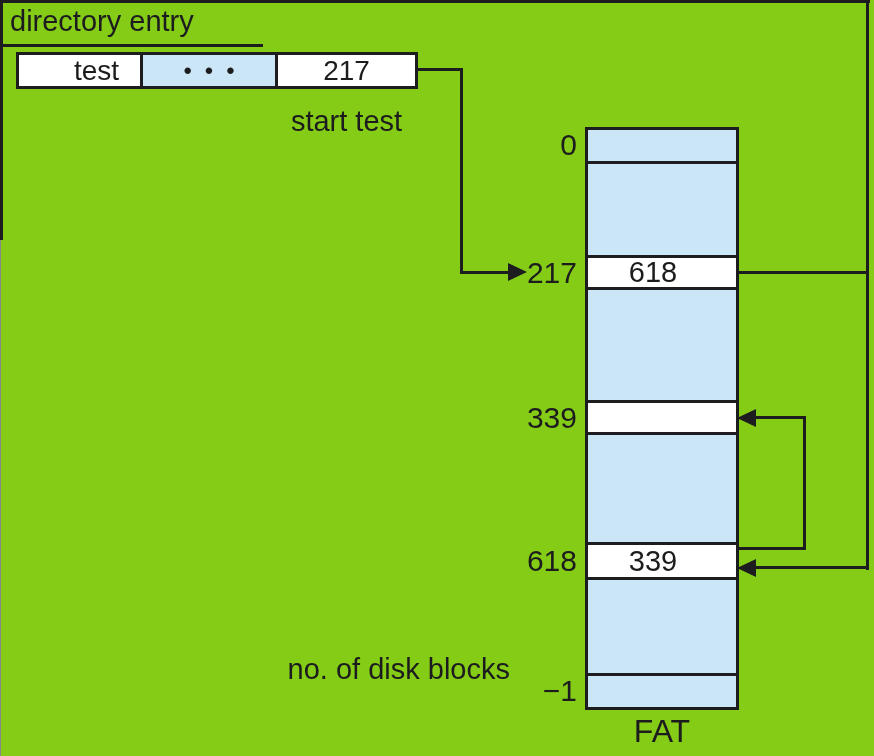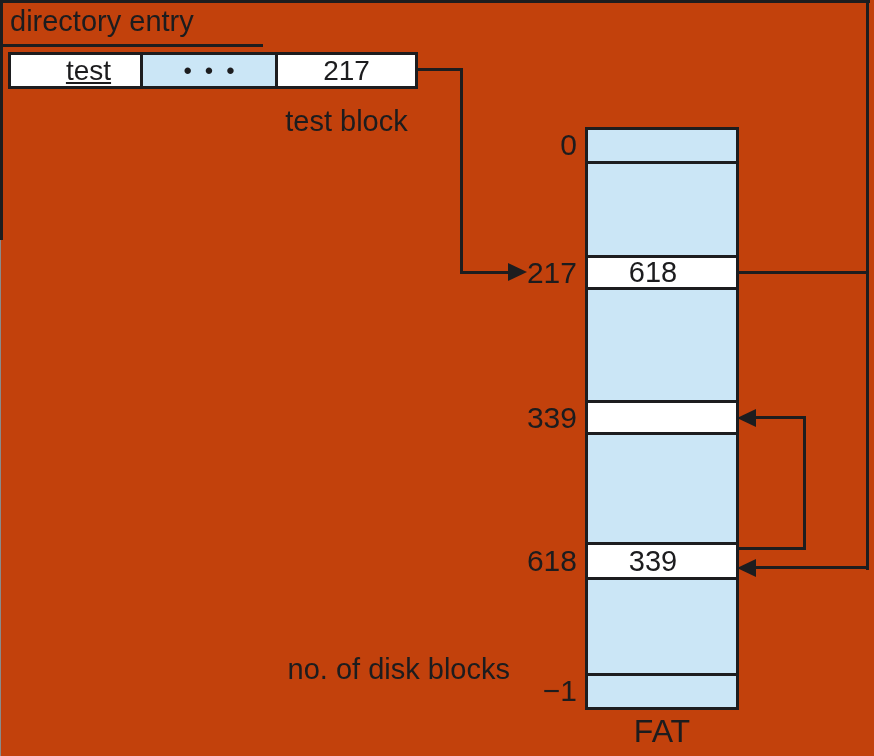--- a/index.html
+++ b/index.html
@@ -1,17 +1,17 @@
 <!DOCTYPE html>
 <html><head>
 <meta charset="utf-8">
 <style>
   html,body{margin:0;padding:0;background:#ffffff;}
   .fig{
-    position:relative;width:874px;height:756px;background:#c2410c;overflow:hidden;
+    position:relative;width:874px;height:756px;background:#84cc16;overflow:hidden;
     font-family:"Liberation Sans","DejaVu Sans",sans-serif;color:#1c1c1e;
   }
   .abs{position:absolute;}
   .ln{position:absolute;background:#1d1d1f;}
   .txt{position:absolute;font-size:29px;line-height:34px;white-space:nowrap;}
   .ctr{text-align:center;}
   .rgt{text-align:right;}
   
   .cell{
     position:absolute;top:52px;height:37px;box-sizing:border-box;
@@ -49,31 +49,31 @@
 
 <div class="fig">
 
   <div class="ln" style="left:0;top:0;width:870px;height:3px;"></div>
   <div class="ln" style="left:0;top:0;width:3px;height:240px;"></div>
   <div class="abs" style="left:0;top:240px;width:1px;height:516px;background:#8a8a8a;"></div>
   <div class="ln" style="left:0;top:44px;width:263px;height:3px;"></div>
 
   <div class="txt" style="left:10px;top:4px;">directory entry</div>
 
-  <div class="cell" style="left:8px;width:161px;text-decoration:underline;">
+  <div class="cell" style="left:16px;width:161px;">
     <span>test</span>
   </div>
   <div class="cell blue" style="left:140px;width:138px;">
     <span class="dots">•••</span>
   </div>
   <div class="cell" style="left:275px;width:143px;">
     <span>217</span>
   </div>
 
-  <div class="txt ctr" style="left:265px;top:104px;width:163px;">test block</div>
+  <div class="txt ctr" style="left:265px;top:104px;width:163px;">start test</div>
 
   <div class="ln" style="left:418px;top:68px;width:45px;height:3px;"></div>
   <div class="ln" style="left:460px;top:68px;width:3px;height:206px;"></div>
   <div class="ln" style="left:460px;top:271px;width:50px;height:3px;"></div>
   <div class="head-right" style="left:508px;top:263px;"></div>
 
   <div class="fat"></div>
   <div class="ln" style="left:588px;top:161px;width:148px;height:3px;"></div>
   <div class="fatrow" style="top:255px;height:35px;"></div>
   <div class="fatrow" style="top:400px;height:35px;"></div>

